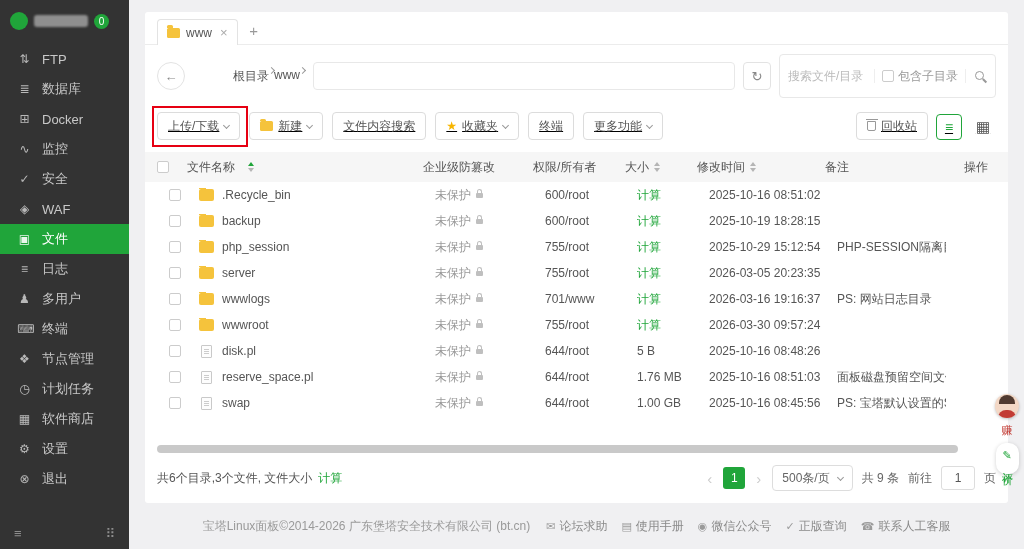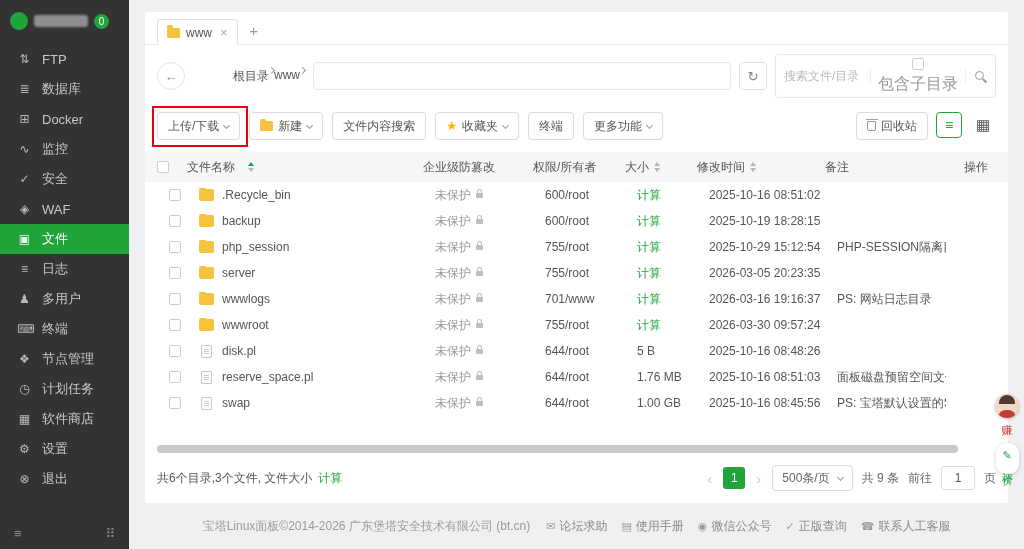--- a/index.html
+++ b/index.html
@@ -38,35 +38,35 @@
   .crumbs{display:flex;align-items:flex-start;font-size:12px;color:#555;flex:none;margin-left:40px;}
   .crumb{cursor:pointer;}
   .chev{width:5px;height:5px;border-right:1px solid #999;border-bottom:1px solid #999;display:inline-block;flex:none;}
   .chev.d{transform:rotate(45deg);margin-top:-2px;}
   .chev.r{transform:rotate(-45deg);}
   .path-input{flex:1;height:28px;border:1px solid #e8e8e8;border-radius:4px;padding:0 8px;font-size:12px;color:#555;outline:none;min-width:60px;background:#fff;}
   .search-group{display:flex;align-items:center;height:44px;border:1px solid #e8e8e8;border-radius:4px;flex:none;background:#fff;}
   .search-input{border:none;outline:none;width:94px;padding:0 8px;font-size:12px;color:#555;font-family:inherit;background:transparent;}
   .search-input::placeholder{color:#bbb;}
   .vdiv{width:1px;height:14px;background:#eee;flex:none;}
-  .inc{display:flex;align-items:center;gap:4px;padding:0 7px;font-size:16px;color:#999;cursor:pointer;flex-direction:column;}
+  .inc{display:flex;align-items:center;gap:4px;padding:0 7px;font-size:12px;color:#999;cursor:pointer;}
   .cb{width:12px;height:12px;border:1px solid #ccc;border-radius:2px;background:#fff;display:inline-block;flex:none;}
   .mag-wrap{padding:0 8px;display:flex;align-items:center;cursor:pointer;}
   .mag{width:13px;height:13px;position:relative;display:inline-block;}
   .mag::before{content:"";position:absolute;left:1px;top:1px;width:7px;height:7px;border:1.5px solid #999;border-radius:50%;}
   .mag::after{content:"";position:absolute;left:8.5px;top:8.5px;width:4.5px;height:1.5px;background:#999;transform:rotate(45deg);transform-origin:left center;}
 
   
-  .toolrow{display:flex;align-items:center;padding:10px 12px 12px;gap:20px;flex:none;}
+  .toolrow{display:flex;align-items:center;padding:10px 12px 12px;gap:20px;flex:none;text-decoration:underline;}
   .tool-left{display:flex;align-items:center;gap:9px;}
   .tbtn{height:28px;display:inline-flex;align-items:center;gap:5px;padding:0 10px;border:1px solid #dcdcdc;border-radius:4px;background:#fff;font-size:12px;color:#555;cursor:pointer;font-family:inherit;white-space:nowrap;}
   .tbtn.annotated{position:relative;}
   .tbtn.annotated::after{content:"";position:absolute;left:-6px;right:-9px;top:-7px;bottom:-8px;border:2px solid #e60012;pointer-events:none;}
   .star{color:#f7b500;font-size:12px;}
-  .tool-right{margin-left:auto;display:flex;align-items:flex-start;gap:8px;}
+  .tool-right{margin-left:auto;display:flex;align-items:flex-end;gap:8px;}
   .trash{width:9px;height:10px;border:1px solid #999;border-radius:0 0 2px 2px;position:relative;display:inline-block;}
   .trash::before{content:"";position:absolute;top:-3.5px;left:-2.5px;width:12px;height:1.5px;background:#999;}
   .view-toggle{width:26px;height:26px;display:flex;align-items:center;justify-content:center;border-radius:4px;font-size:14px;cursor:pointer;color:#666;}
   .view-toggle.active{border:1px solid #20a53a;color:#20a53a;}
   .view-toggle.grid{font-size:15px;color:#555;}
 
   
   .theader{display:flex;align-items:center;height:30px;background:#f6f6f6;font-size:12px;color:#555;padding:0 12px;flex:none;}
   .trow{display:flex;align-items:center;height:26px;font-size:12px;color:#555;padding:0 24px;}
   .c{padding-right:8px;white-space:nowrap;overflow:hidden;text-overflow:ellipsis;display:flex;align-items:center;}

